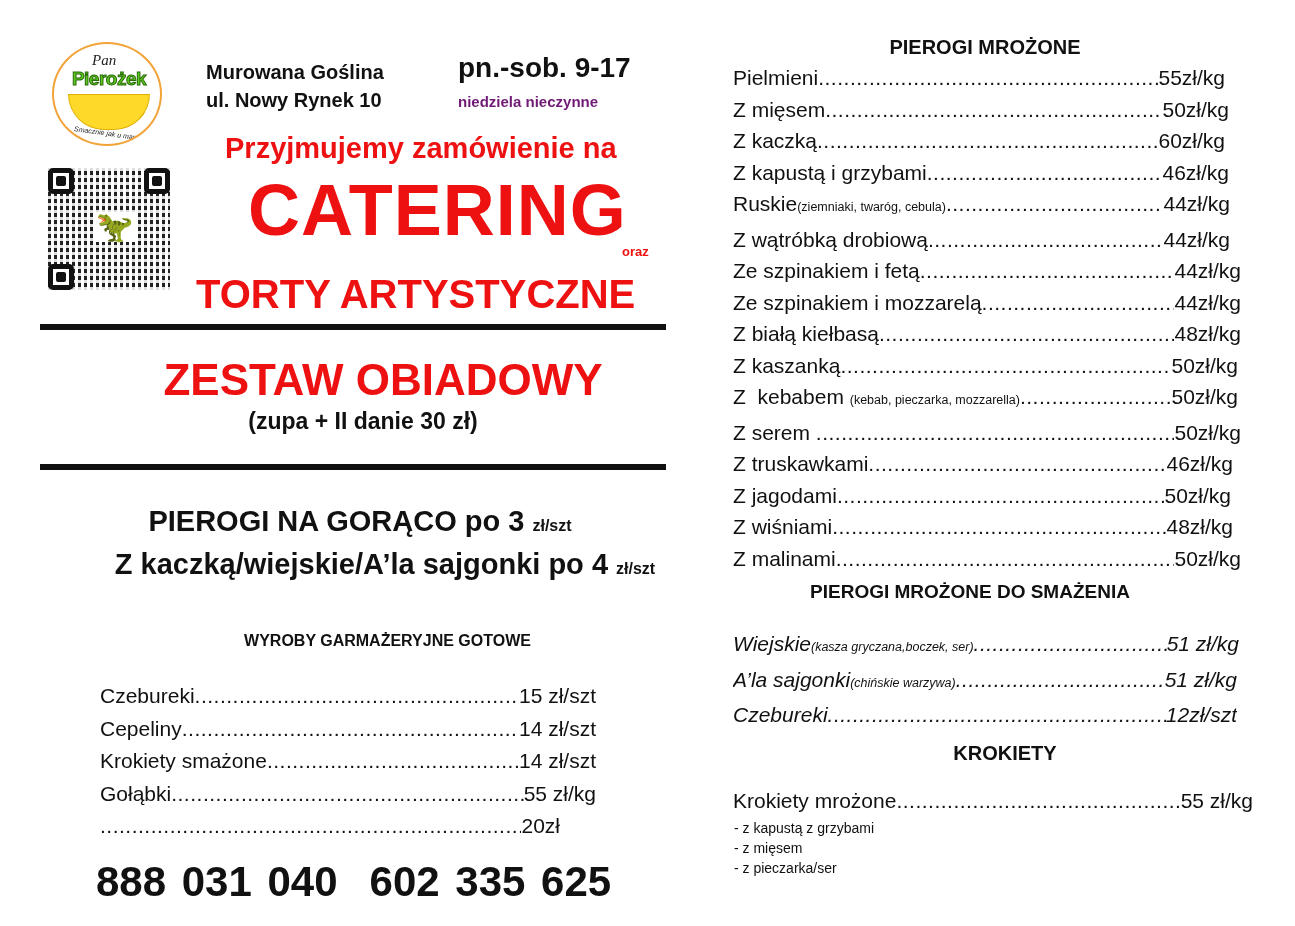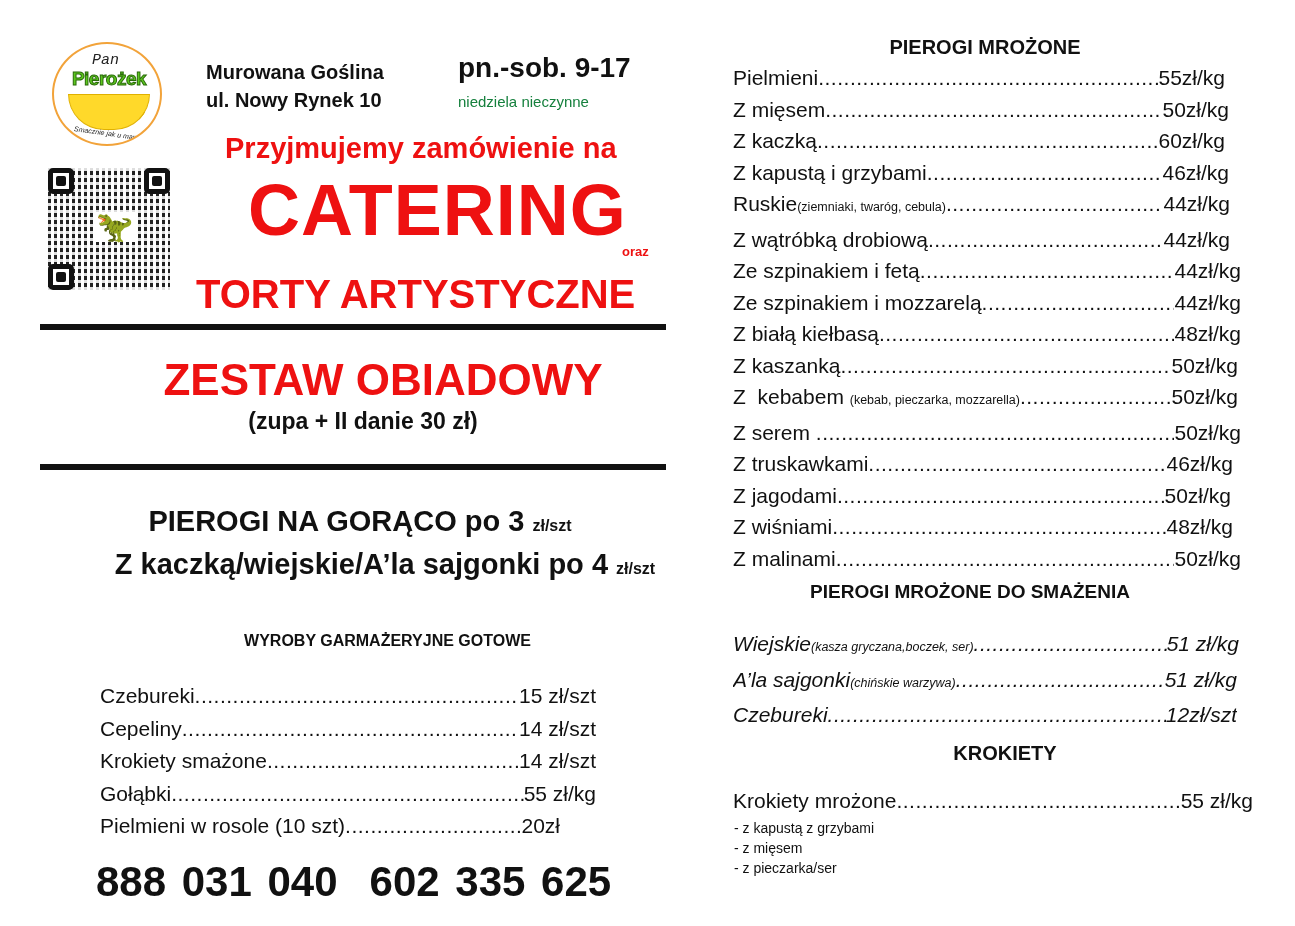--- a/index.html
+++ b/index.html
@@ -3,38 +3,38 @@
 <meta charset="utf-8">
 <style>
   * { margin:0; padding:0; box-sizing:border-box; }
   html, body { width:1295px; height:926px; background:#ffffff; overflow:hidden; }
   body { font-family: "Liberation Sans", "DejaVu Sans", sans-serif; color:#111; position:relative; }
 
   .abs { position:absolute; }
 
   
   .logo { left:52px; top:42px; width:110px; height:104px; border-radius:50%; border:2px solid #f2a33a; background:#fff; overflow:hidden; }
-  .logo .pan { position:absolute; left:38px; top:8px; font-family:Liberation Mono, monospace; font-style:italic; font-size:15px; color:#222; }
+  .logo .pan { position:absolute; left:38px; top:8px; font-family:Liberation Serif, serif; font-style:italic; font-size:15px; color:#222; }
   .logo .pier { position:absolute; left:4px; top:24px; width:102px; text-align:center; font-weight:bold; font-size:19px; color:#5cc81e; -webkit-text-stroke:1px #2a6a0a; letter-spacing:-0.5px; }
   .logo .dumpling { position:absolute; left:14px; top:50px; width:82px; height:36px; background:#ffd92a; border-radius:0 0 44px 44px; border:1px solid #e0b000; }
   .logo .slogan { position:absolute; left:8px; top:86px; width:94px; text-align:center; font-size:7px; font-style:italic; color:#222; transform:rotate(8deg); }
 
   
   .qr { left:48px; top:168px; width:122px; height:122px; background:
       repeating-linear-gradient(90deg, #222 0 3px, #fff 3px 6px),
       #fff; opacity:1; }
   .qr-inner { position:absolute; inset:0; background:
       repeating-linear-gradient(0deg, rgba(255,255,255,0.85) 0 3px, rgba(255,255,255,0) 3px 7px); }
   .finder { position:absolute; width:26px; height:26px; border:5px solid #111; border-radius:5px; background:#fff; }
   .finder::after { content:""; position:absolute; left:3px; top:3px; width:10px; height:10px; background:#111; border-radius:2px; }
   .dino { position:absolute; left:46px; top:44px; font-size:30px; color:#111; background:#fff; line-height:30px; padding:0 2px; }
 
   .addr { left:206px; top:58px; font-weight:bold; font-size:20px; line-height:28px; color:#111; }
   .hours-main { left:458px; top:52px; font-weight:bold; font-size:28px; color:#111; }
-  .hours-sub { left:458px; top:93px; font-weight:normal; font-size:15px; color:#15803d; }
+  .hours-sub { left:458px; top:93px; font-weight:bold; font-size:15px; color:#701a75; }
 
   .red { color:#ee1111; font-weight:bold; }
   .accept { left:205px; top:132px; font-size:29px;margin-left:20px; }
   .catering { left:248px; top:170px; font-size:72px; letter-spacing:1px; line-height:80px; }
   .oraz { left:622px; top:244px; font-size:13px; }
   .torty { left:196px; top:258px; font-size:40px; line-height:48px;margin-top:12px; }
 
   .rule { left:40px; width:626px; height:6px; background:#111; }
 
   .zestaw { left:40px; width:626px; top:355px; text-align:center; font-size:44px; padding-left:60px; }
@@ -131,21 +131,20 @@
       <span class="name">Krokiety smażone</span>
       <span class="dots"></span>
       <span class="price">14 zł/szt</span>
     </li>
   <li class="menu-row">
       <span class="name">Gołąbki</span>
       <span class="dots"></span>
       <span class="price">55 zł/kg</span>
     </li>
   <li class="menu-row" style="width:460px">
-      <span class="name">Pielmieni w rosole (10 szt)</span>
       <span class="dots"></span>
       <span class="price">20zł</span>
     </li>
 </ul>
 
 <div class="abs phones">
   <span>888 031 040</span><span>602 335 625</span>
 </div>
 
 <div class="abs sec-title froz-title">PIEROGI MROŻONE</div>

